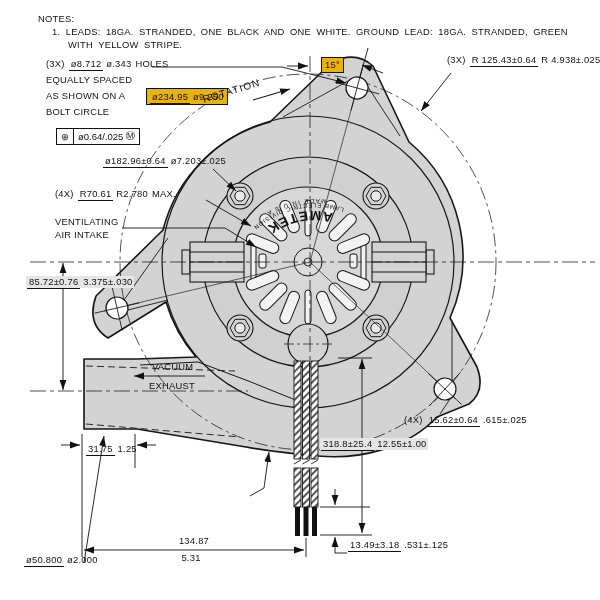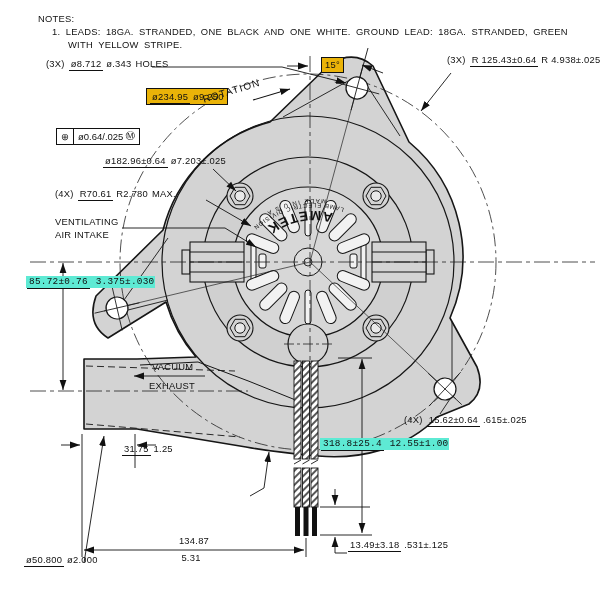--- a/index.html
+++ b/index.html
@@ -5,21 +5,21 @@
   html,body{margin:0;padding:0;background:#fff;}
   .canvas{position:relative;width:600px;height:600px;background:#ffffff;overflow:hidden;
           font-family:"Liberation Sans",sans-serif;color:#111;}
   svg{position:absolute;left:0;top:0;}
   .lbl{position:absolute;white-space:nowrap;font-size:9.4px;letter-spacing:.25px;line-height:12px;color:#111;}
   .lines div{margin-top:4px;}
   .row{display:flex;align-items:center;gap:4px;}
   .frac{display:inline-block;text-align:center;vertical-align:middle;}
   .frac .num{border-bottom:1.1px solid #111;padding:0 2px 1px;}
   .frac .den{padding-top:1px;}
-  .wbg{background:#5eead4;padding:0 1px;font-family:Liberation Mono, monospace;}
+  .wbg{background:#e5e5e5;padding:0 1px;}
   .box{border:1.1px solid #111;background:#eab308;padding:1px 3px;}
   .fcf{display:flex;align-items:stretch;border:1.1px solid #111;background:#fff;font-size:9.5px;}
   .fcf .cell{padding:1px 4px;display:flex;align-items:center;gap:2px;}
   .fcf .cell+.cell{border-left:1.1px solid #111;}
   .rot{transform:rotate(-17deg);transform-origin:left center;letter-spacing:1.2px;font-size:10px;}
   .notes{font-size:9.4px;letter-spacing:.25px;word-spacing:2.5px;line-height:13px;}
   .notes .n1{padding-left:14px;}
   .notes .n2{padding-left:30px;}
 </style>
 </head>
@@ -237,20 +237,25 @@
 
 <div class="lbl" style="left:46px;top:58px;">
   <div class="row">
     <span>(3X)</span>
     <span class="frac">
       <span class="num">ø8.712</span>
       <span class="den">ø.343</span>
     </span>
     <span>HOLES</span>
   </div>
+  <div class="lines">
+    <div>EQUALLY SPACED</div>
+    <div>AS SHOWN ON A</div>
+    <div>BOLT CIRCLE</div>
+  </div>
 </div>
 
 <div class="fcf" style="position:absolute;left:56px;top:128px;">
   <span class="cell">⊕</span>
   <span class="cell">
     <span>ø0.64/.025</span>
     <span>Ⓜ</span>
   </span>
 </div>
 
@@ -293,21 +298,21 @@
 </div>
 
 <div class="lbl frac wbg" style="left:26px;top:276px;">
   <span class="num">85.72±0.76</span>
   <span class="den">3.375±.030</span>
 </div>
 
 <div class="lbl" style="left:152px;top:361px;">VACUUM</div>
 <div class="lbl" style="left:149px;top:380px;">EXHAUST</div>
 
-<div class="lbl frac" style="left:86px;top:443px;width:46px;margin-left:36px;">
+<div class="lbl frac" style="left:86px;top:443px;width:46px;">
   <span class="num">31.75</span>
   <span class="den">1.25</span>
 </div>
 
 <div class="lbl frac wbg" style="left:320px;top:438px;">
   <span class="num">318.8±25.4</span>
   <span class="den">12.55±1.00</span>
 </div>
 
 <div class="lbl row" style="left:404px;top:414px;">

